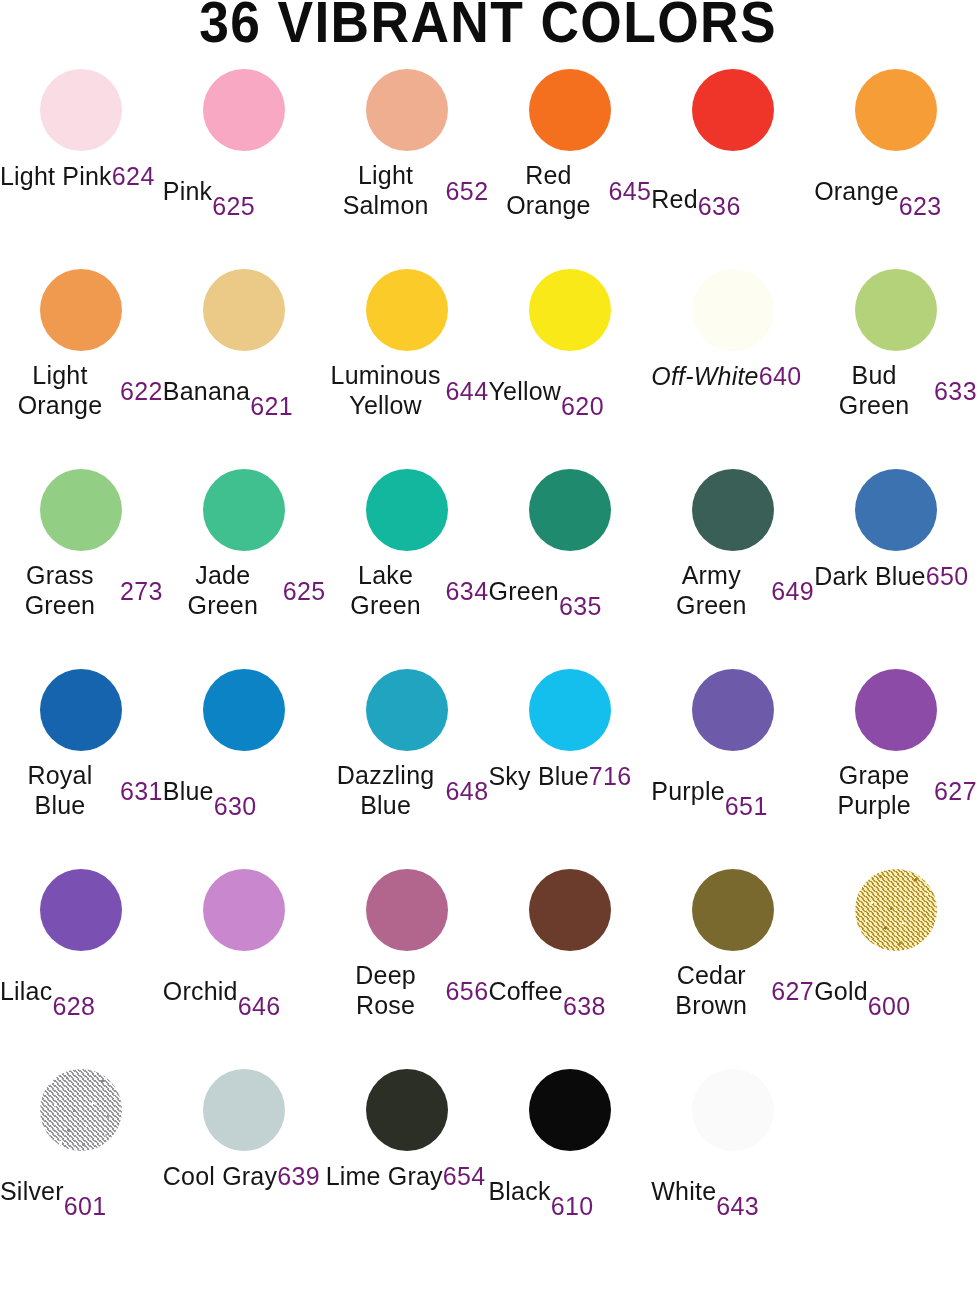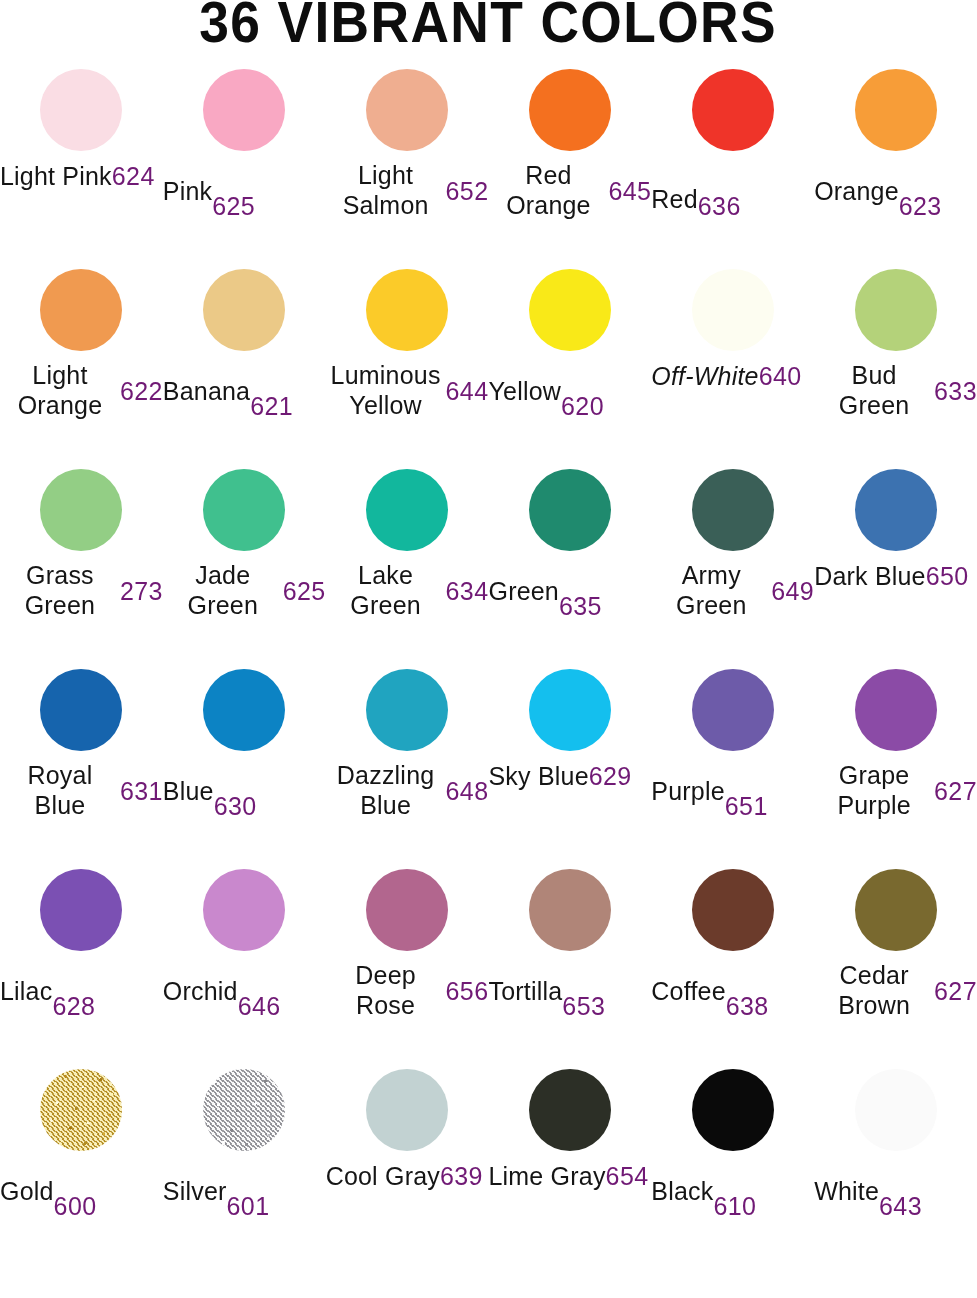--- a/index.html
+++ b/index.html
@@ -297,21 +297,21 @@
       <div class="swatch" style="background: rgb(32, 164, 192);"></div>
       <div class="labels">
         <div class="cname" style="max-width: 140px;">Dazzling Blue</div>
         <div class="ccode">648</div>
       </div>
     </div>
     <div class="cell" data-lines="2">
       <div class="swatch" style="background: rgb(20, 191, 238);"></div>
       <div class="labels">
         <div class="cname" style="max-width: 140px;">Sky Blue</div>
-        <div class="ccode">629</div>
+        <div class="ccode">716</div>
       </div>
     </div>
     <div class="cell" data-lines="1">
       <div class="swatch" style="background: rgb(109, 91, 169);"></div>
       <div class="labels">
         <div class="cname" style="max-width: 140px;">Purple</div>
         <div class="ccode">651</div>
       </div>
     </div>
     <div class="cell" data-lines="2">
@@ -336,27 +336,20 @@
       </div>
     </div>
     <div class="cell" data-lines="2">
       <div class="swatch" style="background: rgb(178, 102, 142);"></div>
       <div class="labels">
         <div class="cname" style="max-width: 140px;">Deep Rose</div>
         <div class="ccode">656</div>
       </div>
     </div>
     <div class="cell" data-lines="1">
-      <div class="swatch" style="background: rgb(176, 133, 120);"></div>
-      <div class="labels">
-        <div class="cname" style="max-width: 140px;">Tortilla</div>
-        <div class="ccode">653</div>
-      </div>
-    </div>
-    <div class="cell" data-lines="1">
       <div class="swatch" style="background: rgb(107, 59, 43);"></div>
       <div class="labels">
         <div class="cname" style="max-width: 140px; text-align: center;">Coffee</div>
         <div class="ccode">638</div>
       </div>
     </div>
     <div class="cell" data-lines="2">
       <div class="swatch" style="background: rgb(121, 105, 47);"></div>
       <div class="labels">
         <div class="cname" style="max-width: 140px;">Cedar Brown</div>

